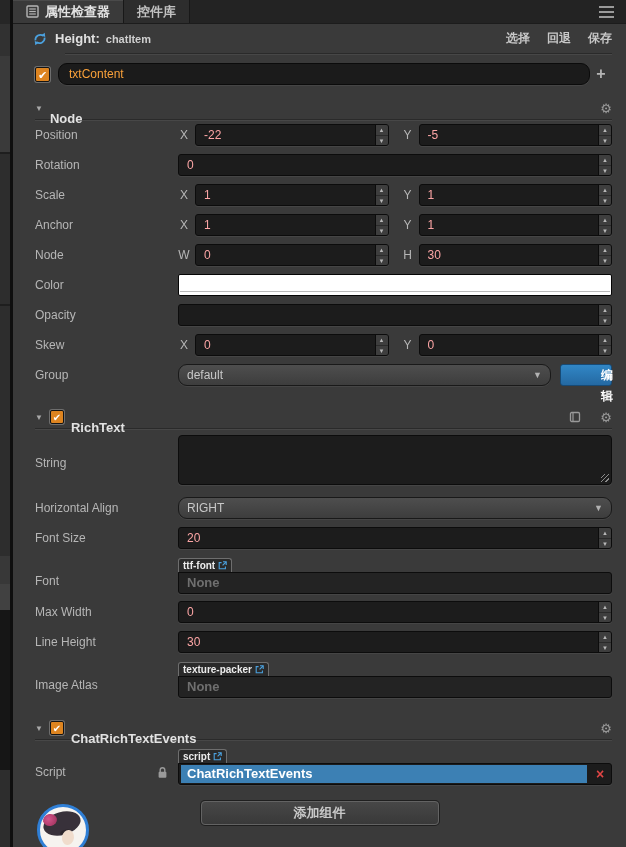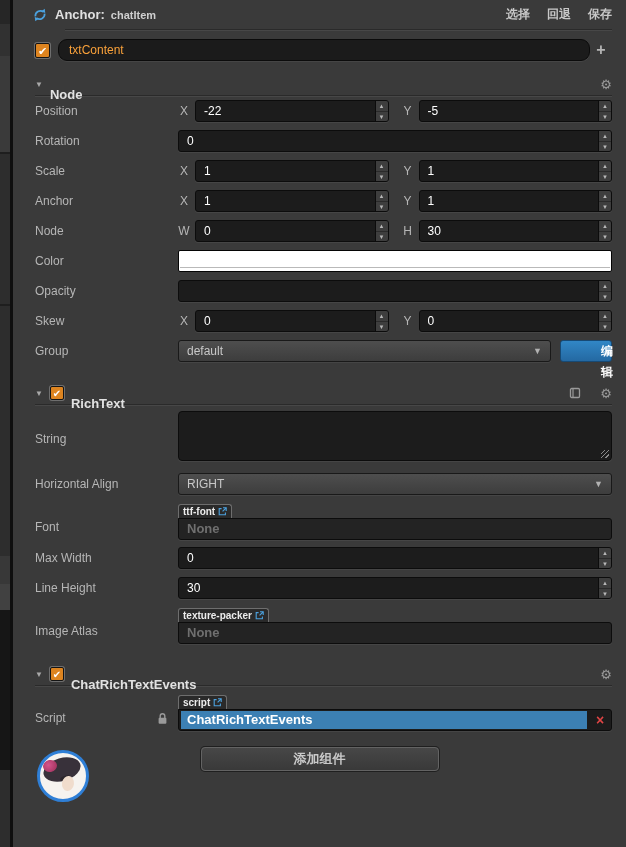--- a/index.html
+++ b/index.html
@@ -56,29 +56,29 @@
   .mt12 { margin-top:12px; } .mt16 { margin-top:16px; }
 
   
   .row { height:30px; display:flex; align-items:center; padding:0 14px 0 22px; }
   .row-label { width:143px; flex-shrink:0; color:#b6b6b6; font-size:12px; display:flex; align-items:center; justify-content:space-between; padding-right:10px; }
   .row-content { flex:1; display:flex; align-items:center; min-width:0; }
   .axis { width:12px; text-align:center; color:#b6b6b6; font-size:12px; margin-right:5px; flex-shrink:0; }
   .axis.second { margin-left:13px; }
 
   .num-input { flex:1; position:relative; height:22px; background:#1c1c1c; border:1px solid #0c0c0c; border-radius:3px; box-shadow:0 1px 0 rgba(255,255,255,0.06); min-width:0; }
-  .num-input input { position:absolute; left:0; top:0; width:calc(100% - 14px); height:100%; background:transparent; border:none; outline:none; color:#ffffff; font-size:12px; padding:0 8px; font-family:"Liberation Sans",sans-serif; }
+  .num-input input { position:absolute; left:0; top:0; width:calc(100% - 14px); height:100%; background:transparent; border:none; outline:none; color:#fca5a5; font-size:12px; padding:0 8px; font-family:"Liberation Sans",sans-serif; }
   .stepper { position:absolute; right:0; top:0; bottom:0; width:13px; border-left:1px solid #0c0c0c; background:#3e3e3e; border-radius:0 2px 2px 0; display:flex; flex-direction:column; cursor:pointer; }
   .stepper span { flex:1; font-size:6px; color:#b8b8b8; text-align:center; line-height:10px; }
   .stepper .up { border-bottom:1px solid #2a2a2a; }
 
   .color-swatch { flex:1; height:22px; background:#ffffff; border:1px solid #050505; border-radius:2px; position:relative; cursor:pointer; }
   .color-swatch::after { content:""; position:absolute; left:1px; right:1px; bottom:3px; height:1px; background:#b9b9b9; }
 
-  .dropdown { flex:1; height:22px; background:linear-gradient(#4e4e4e,#3d3d3d); border:1px solid #191919; border-radius:3px; display:flex; align-items:center; padding:0 8px; color:#c8c8c8; font-size:12px; cursor:pointer; box-shadow:0 1px 0 rgba(255,255,255,0.06); min-width:0; }
+  .dropdown { flex:1; height:22px; background:linear-gradient(#4e4e4e,#3d3d3d); border:1px solid #191919; border-radius:9px; display:flex; align-items:center; padding:0 8px; color:#c8c8c8; font-size:12px; cursor:pointer; box-shadow:0 1px 0 rgba(255,255,255,0.06); min-width:0; }
   .dropdown .ddval { flex:1; overflow:hidden; white-space:nowrap; }
   .dropdown .caret { color:#b2b2b2; font-size:9px; }
 
   .edit-btn { width:52px; height:22px; margin-left:9px; background:linear-gradient(#3187c6,#2469a2); border:1px solid #174a75; border-radius:3px; color:#fff; font-weight:bold; font-size:12px; text-align:center; line-height:21px; cursor:pointer; flex-shrink:0;padding-left:40px; }
 
   
   .row-string { display:flex; padding:6px 14px 8px 22px; }
   .row-string .row-label { margin-top:5px; }
   .ta-wrap { flex:1; position:relative; }
   .ta-wrap textarea { width:100%; height:50px; background:#1c1c1c; border:1px solid #0c0c0c; border-radius:4px; resize:none; outline:none; color:#f9a13a; font-size:12px; padding:4px 8px; box-shadow:0 1px 0 rgba(255,255,255,0.06); font-family:"Liberation Sans",sans-serif; display:block; }
@@ -117,31 +117,53 @@
   <div class="band" style="height:2px;background:#1e1e1e;"></div>
   <div class="band" style="height:250px;background:#2d2d2d;"></div>
   <div class="band" style="height:28px;background:#383838;"></div>
   <div class="band" style="height:26px;background:#414141;"></div>
   <div class="band" style="height:160px;background:#161616;"></div>
   <div class="band" style="height:77px;background:#2d2d2d;"></div>
 </div>
 
 <div class="panel">
 
+  <div class="tabbar">
+    <div class="tab active">
+      <span>
+        <svg width="13" height="13" viewBox="0 0 13 13">
+          <rect x="1" y="1" width="11" height="11" rx="1" fill="none" stroke="#b5b5b5" stroke-width="1.4"></rect>
+          <line x1="3.2" y1="4" x2="9.8" y2="4" stroke="#b5b5b5" stroke-width="1.2"></line>
+          <line x1="3.2" y1="6.5" x2="9.8" y2="6.5" stroke="#b5b5b5" stroke-width="1.2"></line>
+          <line x1="3.2" y1="9" x2="9.8" y2="9" stroke="#b5b5b5" stroke-width="1.2"></line>
+        </svg>
+      </span>
+      <span>属性检查器</span>
+    </div>
+    <div class="tab inactive">
+      <span>控件库</span>
+    </div>
+    <div class="filler"></div>
+    <div class="hamburger">
+        <i></i>
+        <i></i>
+        <i></i>
+      </div>
+  </div>
 
   <div class="prefab-row">
     <span>
       <svg width="14" height="14" viewBox="0 0 13 13">
         <path d="M2.2 7.8 A4.8 4.8 0 0 1 9.6 3.4" fill="none" stroke="#4ba1de" stroke-width="1.6"></path>
         <polygon points="10.9,0.6 11.4,4.6 7.5,3.3" fill="#4ba1de"></polygon>
         <path d="M10.8 5.2 A4.8 4.8 0 0 1 3.4 9.6" fill="none" stroke="#4ba1de" stroke-width="1.6"></path>
         <polygon points="2.1,12.4 1.6,8.4 5.5,9.7" fill="#4ba1de"></polygon>
       </svg>
     </span>
-    <span class="plabel">Anchor:</span>
+    <span class="plabel">Height:</span>
     <span class="pname">chatItem</span>
     <span class="spacer"></span>
     <span class="prefab-actions">
       <span class="act">选择</span>
       <span class="act">回退</span>
       <span class="act">保存</span>
     </span>
   </div>
   <div class="divider div-prefab"></div>
 
@@ -359,20 +381,34 @@
         <span>Horizontal Align</span>
       </span>
     <span class="row-content">
       <span class="dropdown">
         <span class="ddval">RIGHT</span>
         <span class="caret">▼</span>
       </span>
     </span>
   </div>
 
+  <div class="row">
+    <span class="row-label">
+        <span>Font Size</span>
+      </span>
+    <span class="row-content">
+      <span class="num-input">
+        <input type="text" value="20" style="">
+        <span class="stepper">
+            <span class="up">▲</span>
+            <span>▼</span>
+          </span>
+      </span>
+    </span>
+  </div>
 
   <div class="asset-block">
     <span class="asset-label">
         <span>Font</span>
       </span>
     <span class="asset-content">
       <span class="asset-chip">
         <span>ttf-font</span>
         <svg width="9" height="9" viewBox="0 0 9 9">
           <path d="M3.6 1.6H1.2v6.2h6.2V5.4" fill="none" stroke="#4ba1de" stroke-width="1.1"></path>

